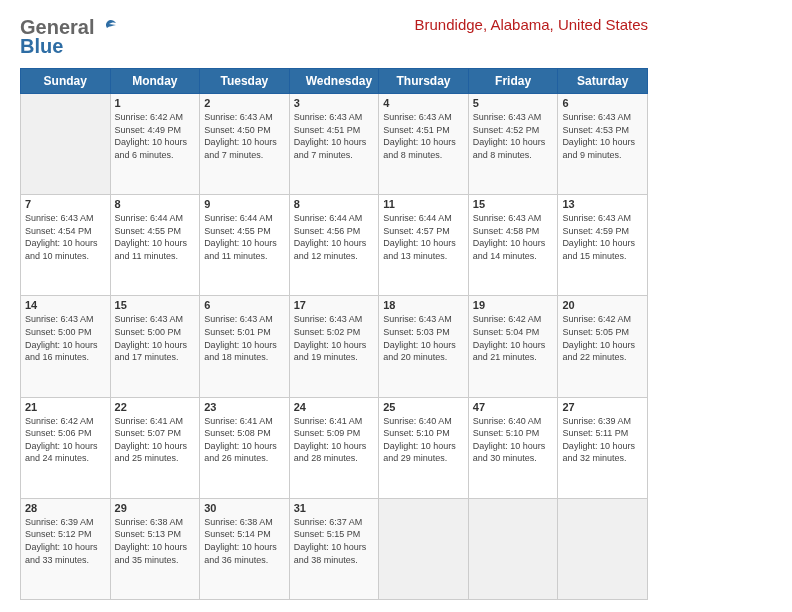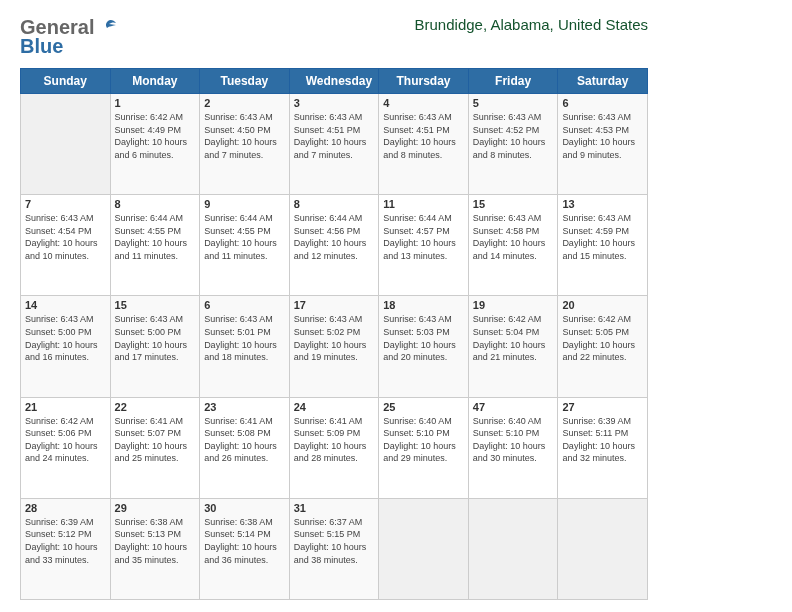--- a/index.html
+++ b/index.html
@@ -31,21 +31,21 @@
     .title-block {
       text-align: right;
     }
     .title-block h1 {
       font-size: 32px;
       font-weight: bold;
       color: #333;
     }
     .title-block h2 {
       font-size: 15px;
-      color: #14532d;
+      color: #b91c1c;
       font-weight: normal;
     }
     .calendar {
       flex: 1;
       border: 1px solid #ccc;
       border-collapse: collapse;
       width: 100%;
       table-layout: fixed;
     }
     .calendar thead tr th {

